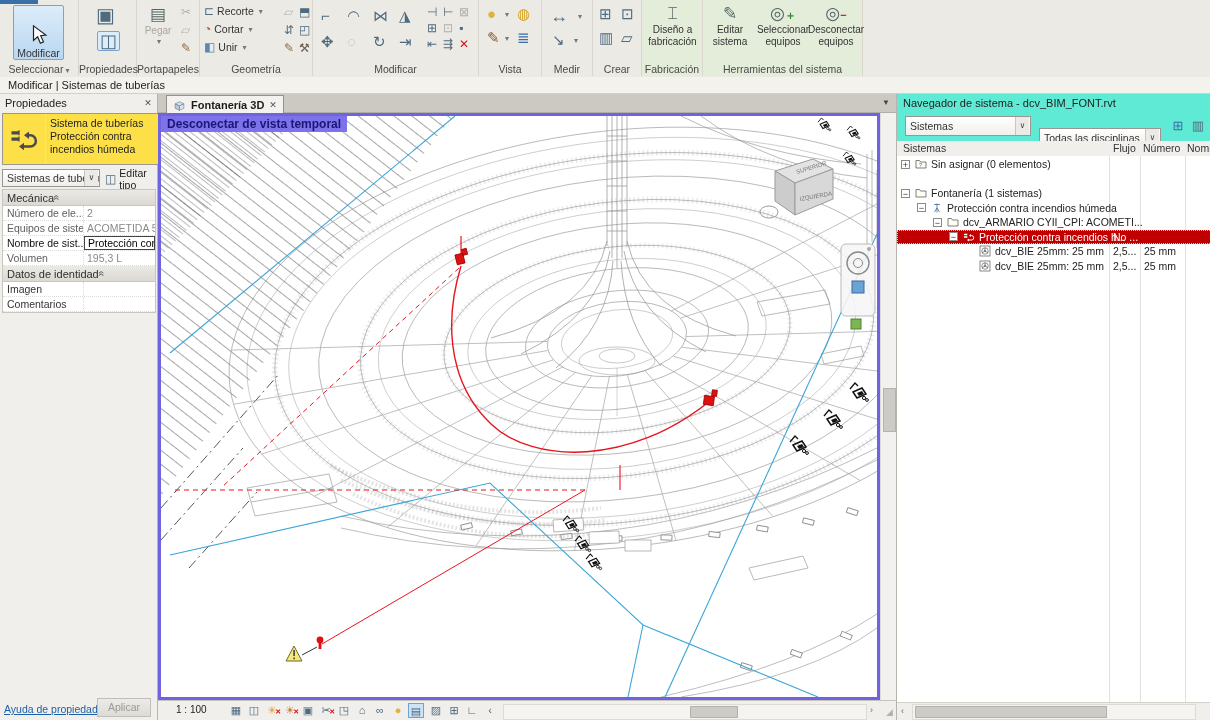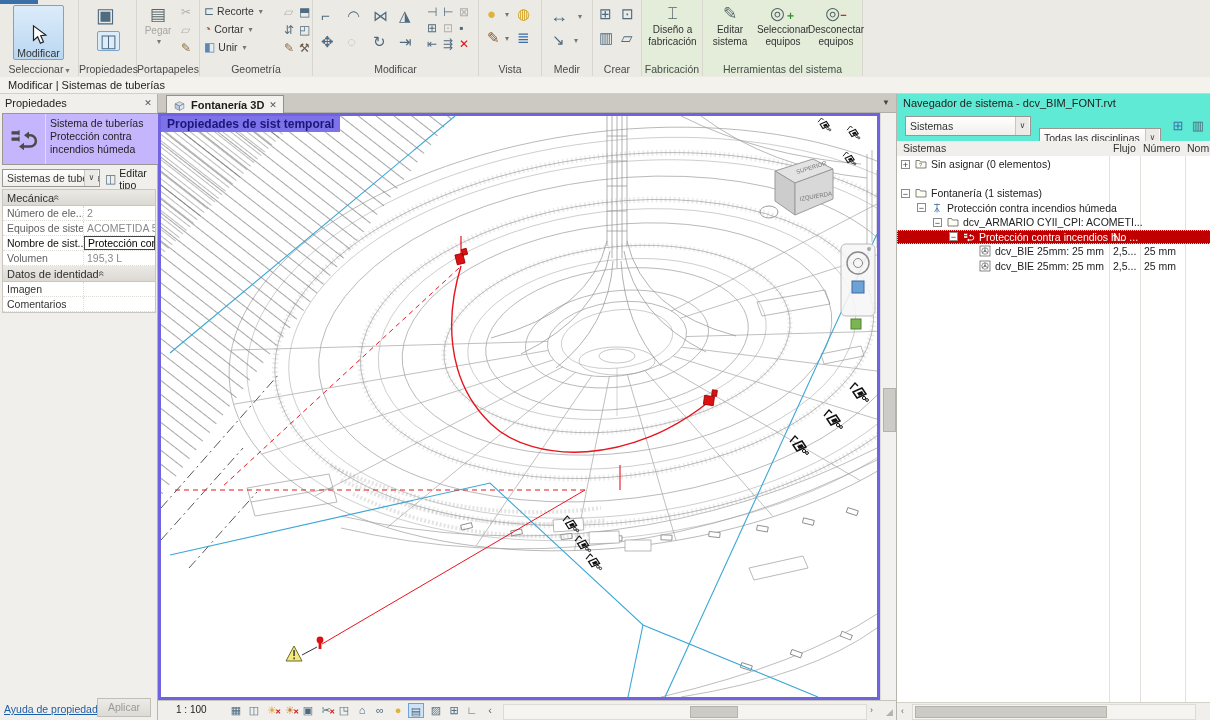--- a/index.html
+++ b/index.html
@@ -24,21 +24,21 @@
           color:#333;text-align:center}
   .ribbtn .bic{font-size:17px;line-height:1.2;color:#566}
   .selbox{border:1px solid #7aa4cf;background:#ddecf9;border-radius:2px}
   
   .ctxbar{position:absolute;left:0;top:77px;width:1210px;height:17px;background:#f4f2ed;border-bottom:1px solid #d3d0c9;
           line-height:17px;padding-left:8px;box-sizing:border-box;color:#222}
   
   .lpanel{position:absolute;left:0;top:94px;width:158px;height:626px;background:#f1efeb;border-right:1px solid #b7b4ae;box-sizing:border-box}
   .phead{position:absolute;left:0;top:0;width:100%;height:18px;line-height:18px;padding-left:5px;box-sizing:border-box;color:#222}
   .xbtn{position:absolute;width:12px;height:12px;font-size:9px;line-height:12px;text-align:center;color:#555}
-  .typesel{position:absolute;left:2px;top:19px;width:168px;height:52px;background:#c4b5fd;border:1px solid #9b9892;box-sizing:border-box;display:flex}
+  .typesel{position:absolute;left:2px;top:19px;width:168px;height:52px;background:#fde047;border:1px solid #9b9892;box-sizing:border-box;display:flex}
   .typesel .tsicon{width:42px;border-right:1px solid #e2e0db;display:flex;align-items:center;justify-content:center}
   .typesel .tstext{flex:1;padding:3px 10px 0 4px;font-size:10.5px;line-height:1.25;color:#222}
   .typesel .tsarrow{position:absolute;right:2px;top:22px;font-size:8px;color:#555}
   .combo{position:absolute;background:linear-gradient(#fff,#f1efec);border:1px solid #9a9792;box-sizing:border-box;
          font-size:10.5px;line-height:16px;padding-left:4px;white-space:nowrap;overflow:hidden}
   .combo .cbar{position:absolute;right:1px;top:0;bottom:0;width:13px;text-align:center;font-size:8px;color:#444;background:#eceae6;border-left:1px solid #c9c6c0;line-height:16px}
   .etbtn{position:absolute;border:1px solid transparent;font-size:10.5px;display:flex;align-items:center;gap:3px;color:#222}
   .ptable{position:absolute;left:2px;top:95px;width:152px;background:#fff;border:1px solid #c9c6c0}
   .psec{height:15px;background:linear-gradient(#ebe9e4,#dcd9d3);display:flex;justify-content:flex-start;align-items:center;
         padding:0 4px;color:#2f2f2f;border-bottom:1px solid #c9c6c0}
@@ -338,21 +338,21 @@
     <svg class="isvg" width="13" height="13">
         <use href="#sym-cube" width="13" height="13"></use>
       </svg>
     <span>Fontanería 3D</span>
     <span class="tx">✕</span>
   </div>
   <span class="taboverflow">▼</span>
 </div>
 
 <div class="canvaswrap">
-  <div class="banner">Propiedades de sist temporal</div>
+  <div class="banner">Desconectar de vista temporal</div>
 
   <svg width="716" height="581" viewBox="0 0 716 581" style="position:absolute;left:0;top:0">
     <defs>
       <pattern id="hat" width="11" height="11" patternUnits="userSpaceOnUse" patternTransform="rotate(-52)">
         <line x1="0" y1="0" x2="0" y2="11" stroke="#3a3a3a" stroke-width="0.9" stroke-dasharray="13 5"></line>
       </pattern>
       <pattern id="hat2" width="5" height="5" patternUnits="userSpaceOnUse" patternTransform="rotate(-52)">
         <line x1="0" y1="0" x2="0" y2="5" stroke="#2c2c2c" stroke-width="0.8"></line>
       </pattern>
     </defs>

